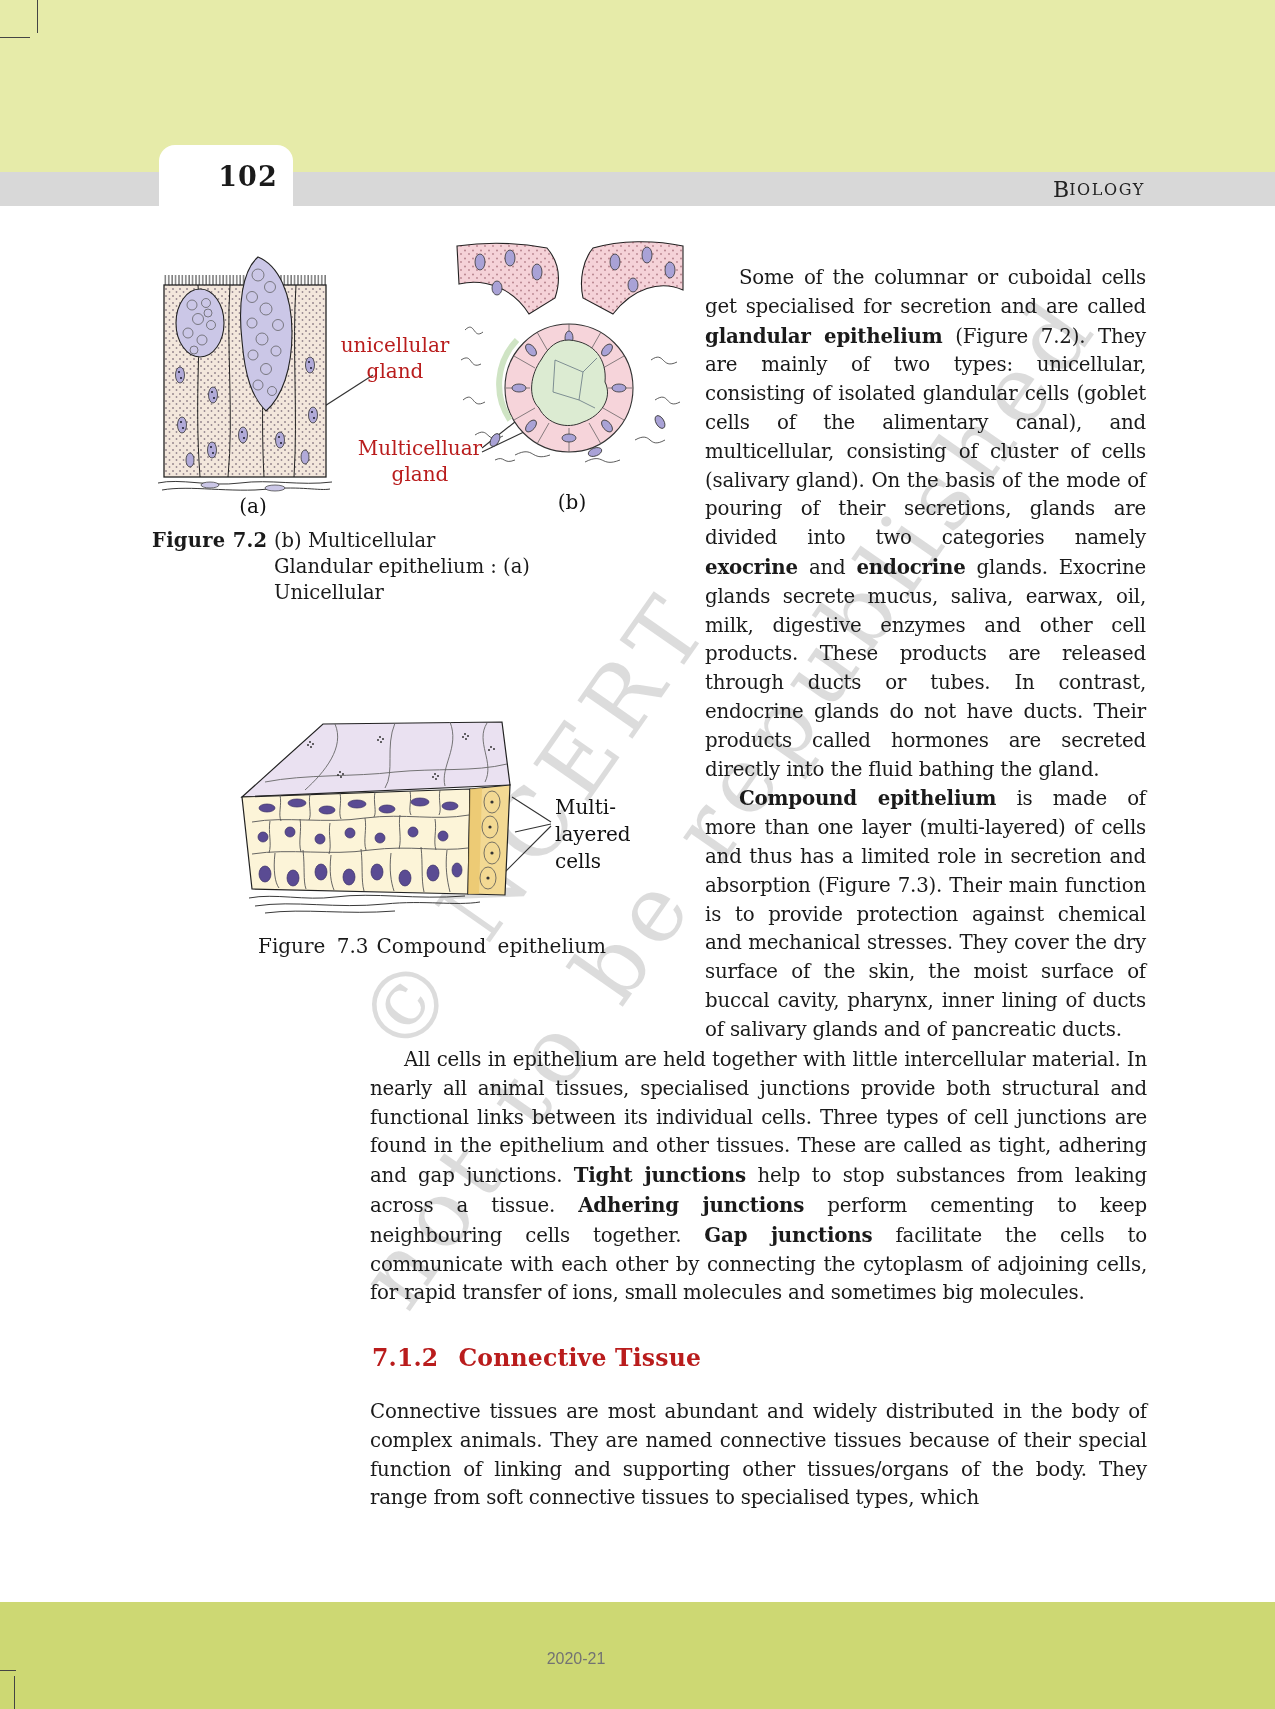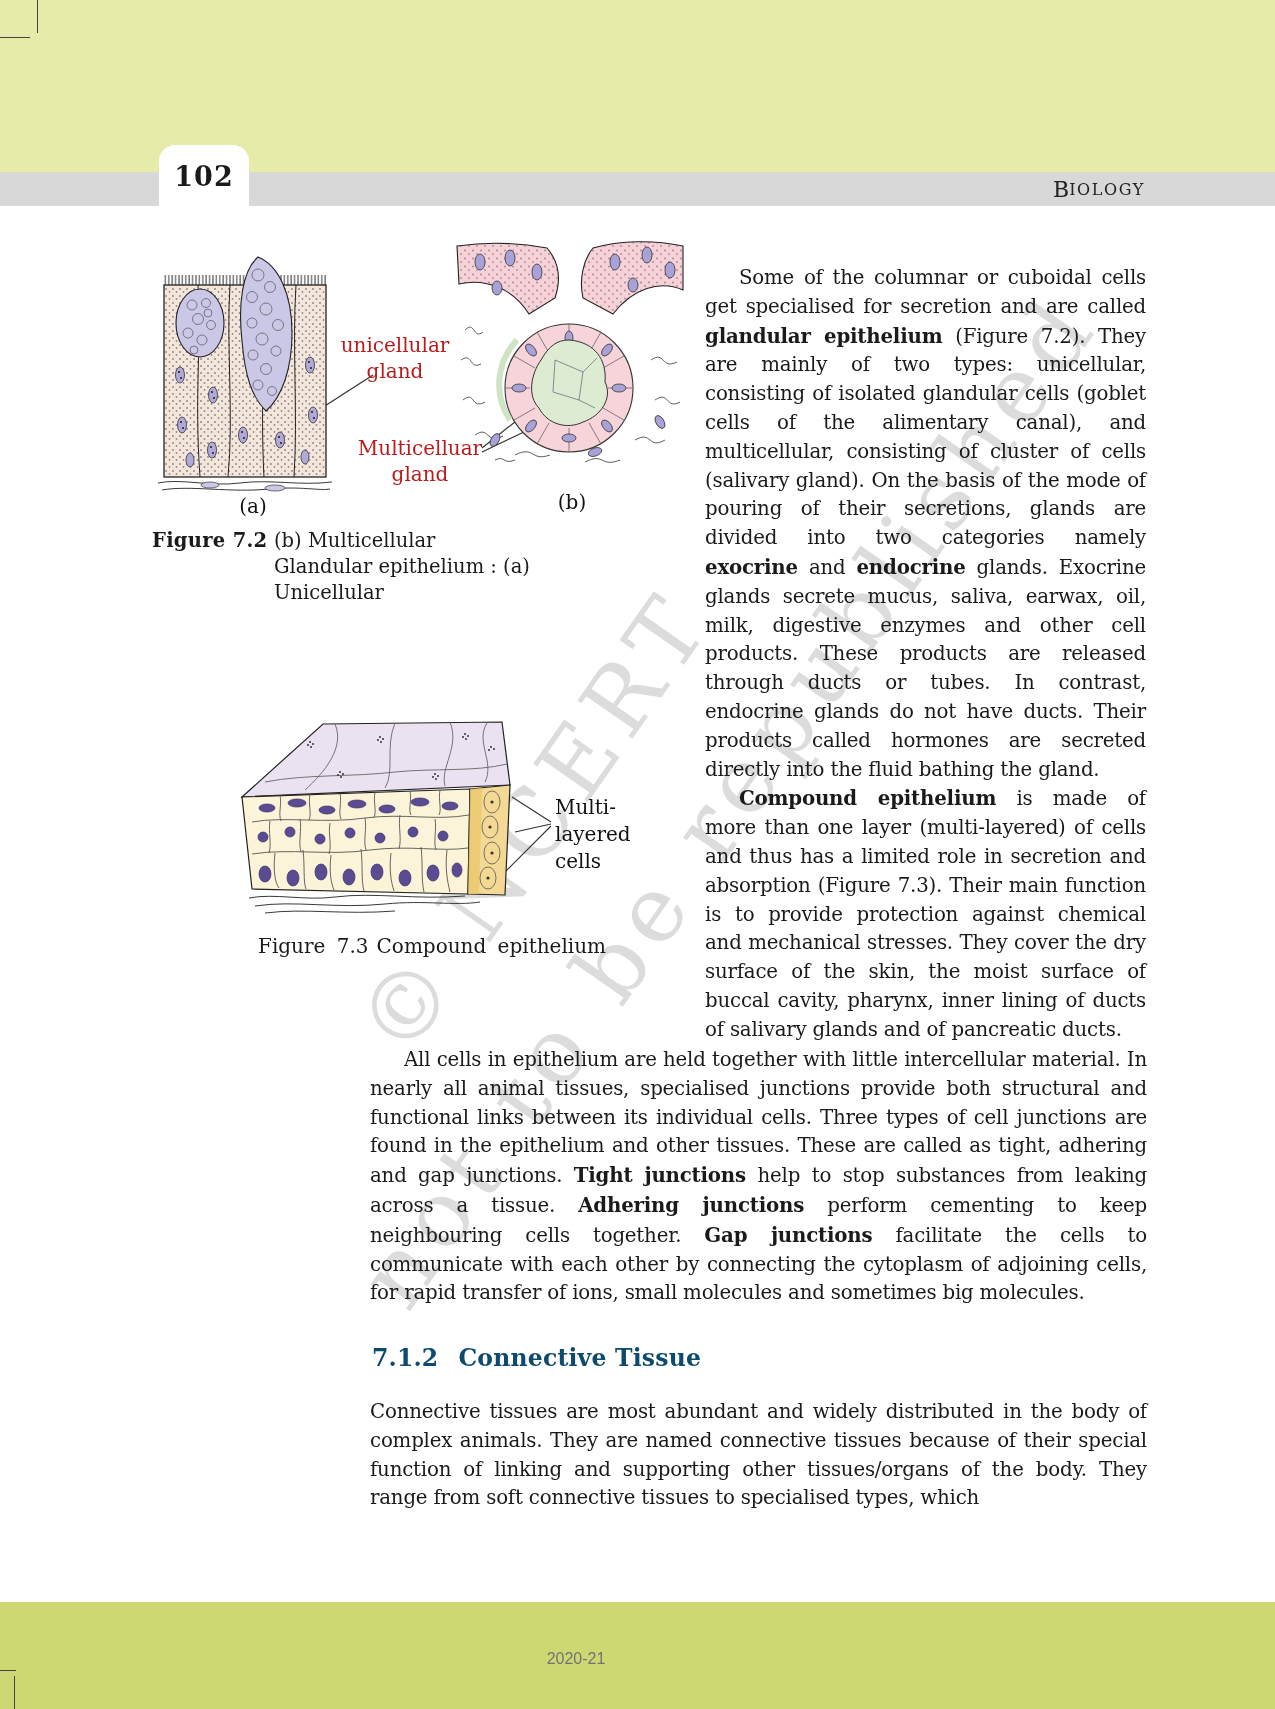--- a/index.html
+++ b/index.html
@@ -3,41 +3,41 @@
 <meta charset="utf-8">
 <style>
   html,body{margin:0;padding:0;background:#ffffff;}
   .page{position:relative;width:1275px;height:1709px;background:#ffffff;overflow:hidden;
         font-family:"DejaVu Serif", serif;color:#1a1a1a;}
   
   .band-top{position:absolute;left:0;top:0;width:1275px;height:172px;background:#e6eba9;z-index:1;}
   .band-gray{position:absolute;left:0;top:172px;width:1275px;height:34px;background:#d8d8d8;z-index:1;}
   .band-bottom{position:absolute;left:0;top:1602px;width:1275px;height:107px;background:#cdd873;z-index:1;}
   .tab{position:absolute;left:159px;top:145px;width:90px;height:62px;background:#ffffff;
-       border-radius:16px 16px 0 0;display:flex;align-items:center;justify-content:center;z-index:2;}
+       border-radius:16px 16px 0 0;display:flex;align-items:center;justify-content:center;z-index:2;padding-left:44px;}
   .pagenum{font-weight:bold;font-size:27px;letter-spacing:1px;}
   .journal{position:absolute;top:172px;right:130px;height:34px;display:flex;align-items:center;z-index:2;color:#222;}
   .journal .jb{font-size:22px;font-weight:normal;}
   .journal .js{font-size:16px;letter-spacing:1.6px;}
   .footer-date{position:absolute;left:0;top:1650px;width:1152px;text-align:center;z-index:2;
        font-family:"Liberation Sans",sans-serif;font-size:16px;color:#737373;}
   .trim{position:absolute;background:#444;z-index:3;}
   
   .watermark{position:absolute;left:115px;top:722px;width:950px;height:280px;z-index:1;
        transform:rotate(-55deg);transform-origin:center;text-align:center;white-space:nowrap;
        font-size:92px;line-height:146px;letter-spacing:10px;color:rgba(60,60,60,0.18);pointer-events:none;}
   
   .rcol{position:absolute;left:705px;top:250px;width:441px;z-index:2;
         font-size:19.8px;line-height:28.8px;letter-spacing:-0.2px;text-align:justify;margin-top:14px;}
   .rcol p{margin:0;text-indent:34px;}
   .fullpara{position:absolute;left:370px;top:1046px;width:777px;z-index:2;
         font-size:19.8px;line-height:28.8px;letter-spacing:-0.2px;text-align:justify;}
   .fullpara.p3{text-indent:34px;}
   .fullpara.p4{top:1398px;text-indent:0;}
-  .secheading{position:absolute;left:372px;top:1344px;z-index:2;color:#0c4a6e;
+  .secheading{position:absolute;left:372px;top:1344px;z-index:2;color:#b91c1c;
         font-size:23.5px;font-weight:bold;letter-spacing:0.2px;}
   .secheading .num{margin-right:20px;}
   
   .fig72{position:absolute;left:148px;top:232px;width:540px;height:315px;z-index:2;}
   .fig73{position:absolute;left:235px;top:702px;width:430px;height:218px;z-index:2;}
   .figsvg{position:absolute;left:0;top:0;}
   .fig-label{position:absolute;font-size:20px;line-height:26px;text-align:center;color:#b91c1c;}
   .fig-sub{position:absolute;font-size:20px;text-align:center;color:#111;}
   .fig73-label{position:absolute;left:320px;top:92px;width:110px;font-size:20px;line-height:27px;text-align:left;color:#111;}
   .caption72{position:absolute;left:152px;top:528px;width:480px;z-index:2;display:grid;

